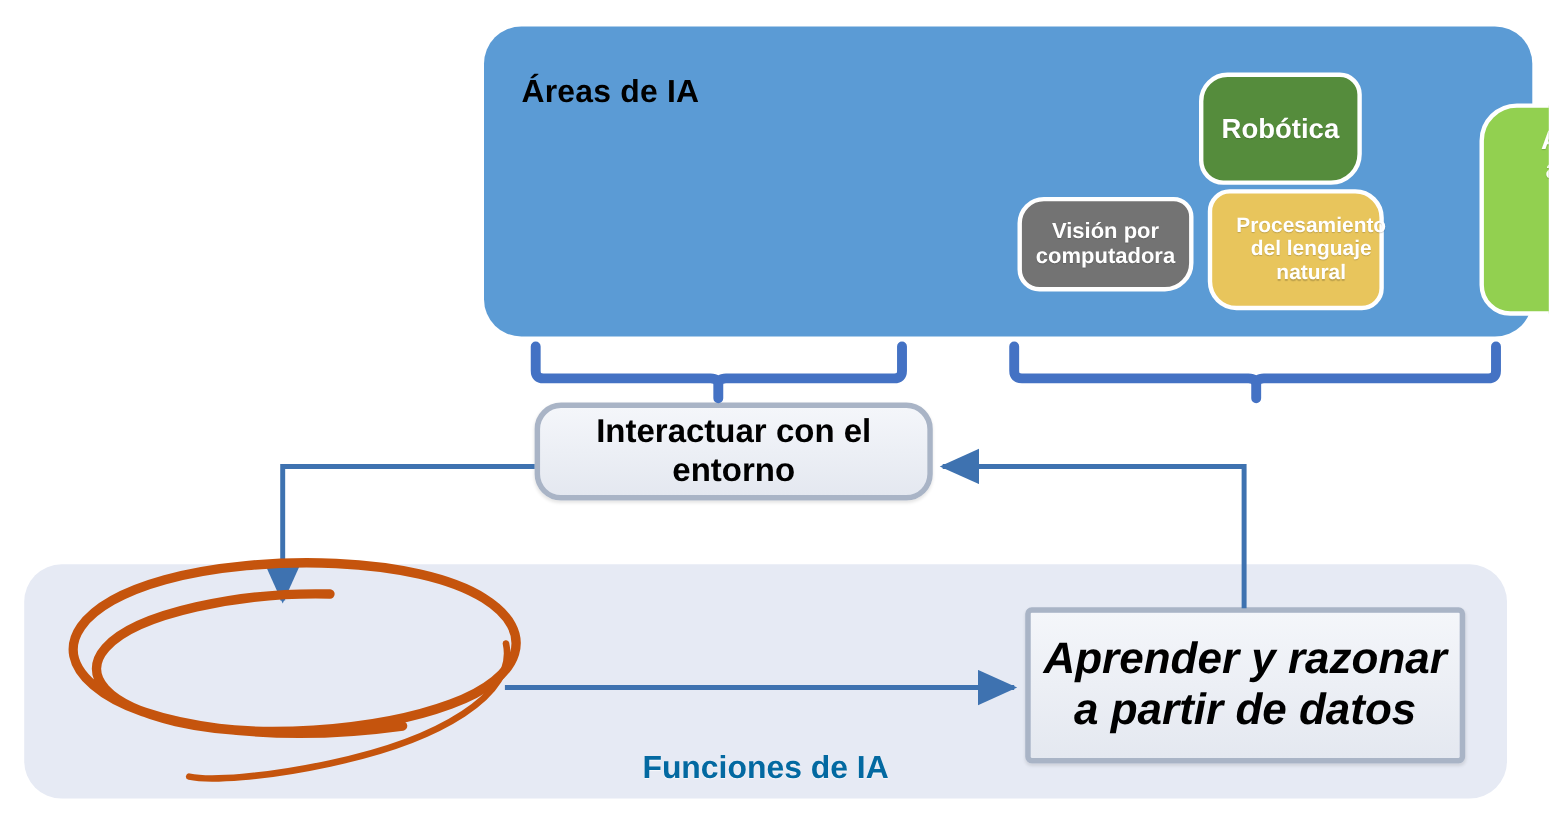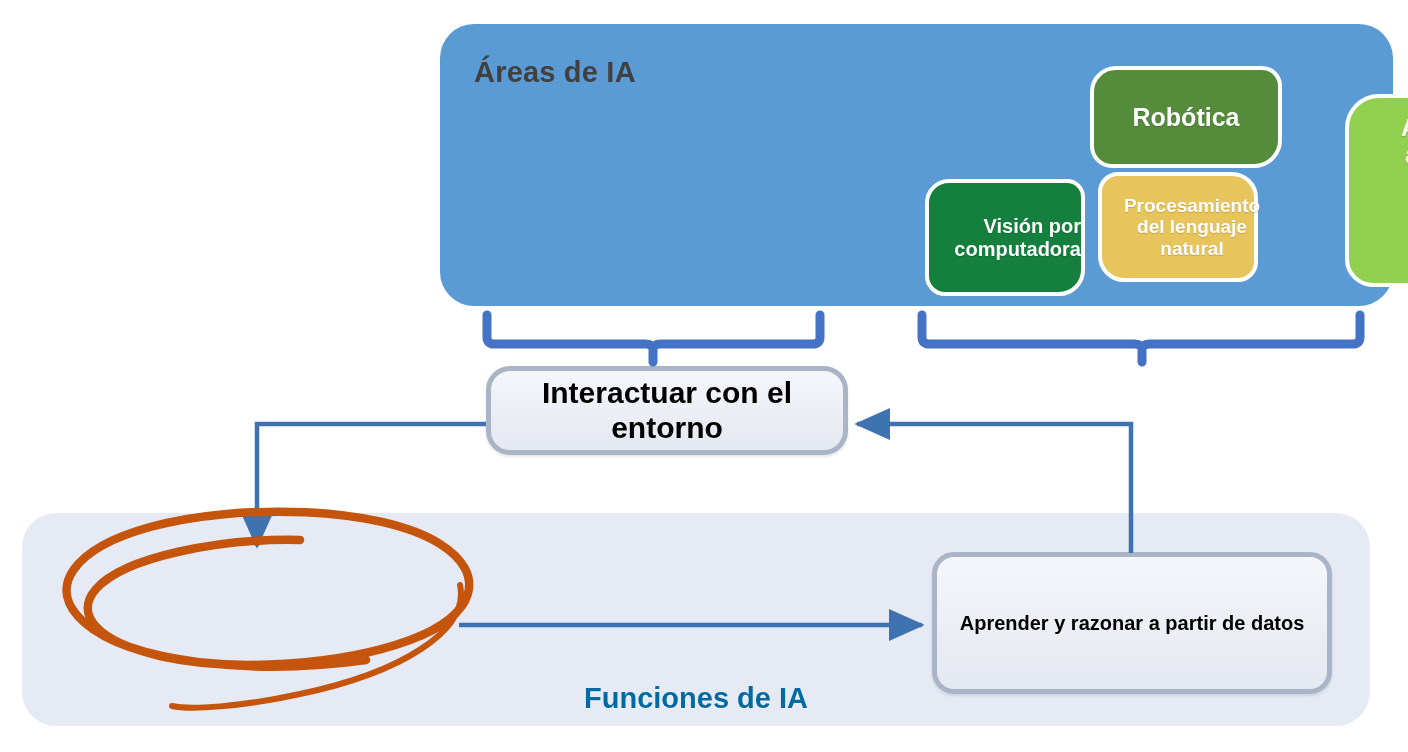--- a/index.html
+++ b/index.html
@@ -39,22 +39,22 @@
     top: 24px;
     width: 953px;
     height: 282px;
     background: #5B9BD5;
     border-radius: 34px;
     display: block;
   }
   #areas-title {
     position: absolute;
     left: 34px;
-    top: 32px;
-    color: #404040;
+    top: 44px;
+    color: #000000;
     font-size: 29px;
     font-weight: 700;
     letter-spacing: .2px;
     white-space: nowrap;
   }
 
   
   .card {
     position: absolute;
     box-sizing: border-box;
@@ -64,31 +64,30 @@
     text-align: center;
     color: #ffffff;
     font-weight: 700;
     border: 4px solid #ffffff;
     border-radius: 22px;
     line-height: 1.14;
     text-shadow: 0 1px 1px rgba(0,0,0,.18);
   }
 
   #card-robotica {
-    left: 650px; top: 42px; width: 192px; height: 102px;
+    left: 650px; top: 42px; width: 148px; height: 102px;
     background: #558C3C;
     font-size: 25px;
     border-radius: 26px 20px 28px 22px;
   }
   #card-vision {
-    left: 485px; top: 155px; width: 160px; height: 117px;
-    background: #15803d;
+    left: 485px; top: 155px; width: 160px; height: 86px;
+    background: #737373;
     font-size: 20px;
     border-radius: 24px 18px 26px 20px;
-    text-align: right;
   }
   #card-nlp {
     left: 658px; top: 148px; width: 160px; height: 110px;
     background: #E8C55C;
     font-size: 19px;
     border-radius: 20px 26px 20px 26px;
     padding-left: 28px;
   }
   #card-ml {
     left: 905px; top: 70px; width: 248px; height: 193px;
@@ -142,22 +141,23 @@
     font-size: 30px;
     border-radius: 24px;
   }
   #box-adquirir {
     left: 55px; top: 552px; width: 404px; height: 142px;
     font-size: 34px;
     border-radius: 26px;
   }
   #box-aprender {
     left: 932px; top: 552px; width: 400px; height: 142px;
-    font-size: 20px;
-    border-radius: 22px;
+    font-size: 40px;
+    border-radius: 6px;
+    font-style: italic;
   }
 
   
   #overlay {
     position: absolute;
     left: 0; top: 0;
     width: 1408px;
     height: 752px;
     pointer-events: none;
   }

